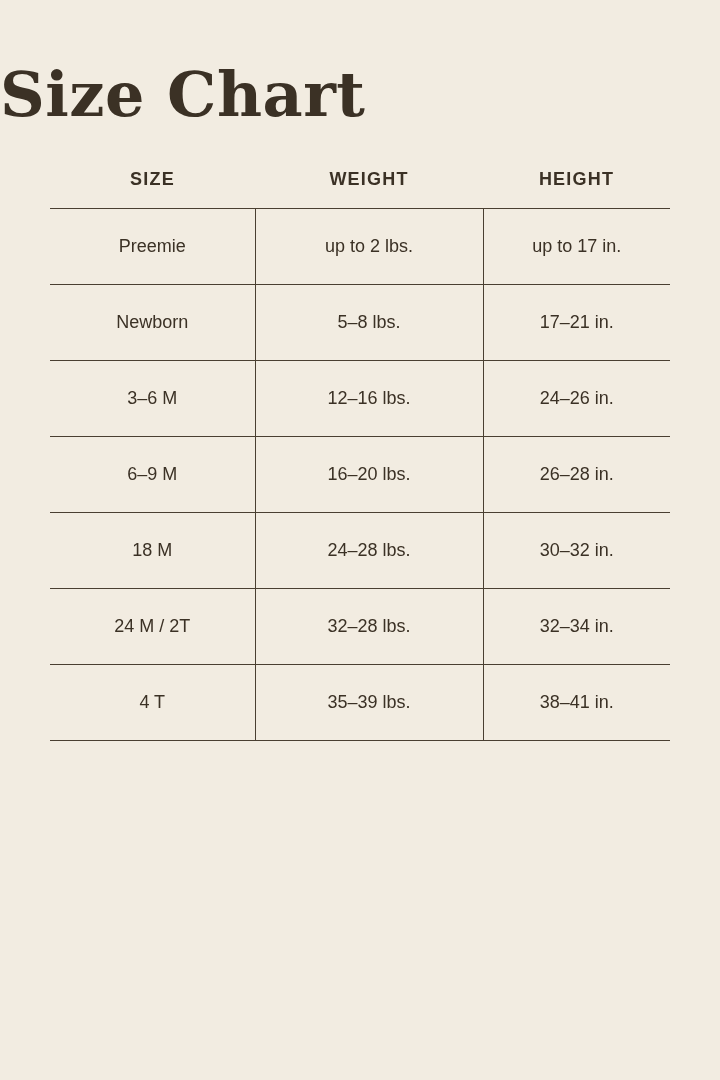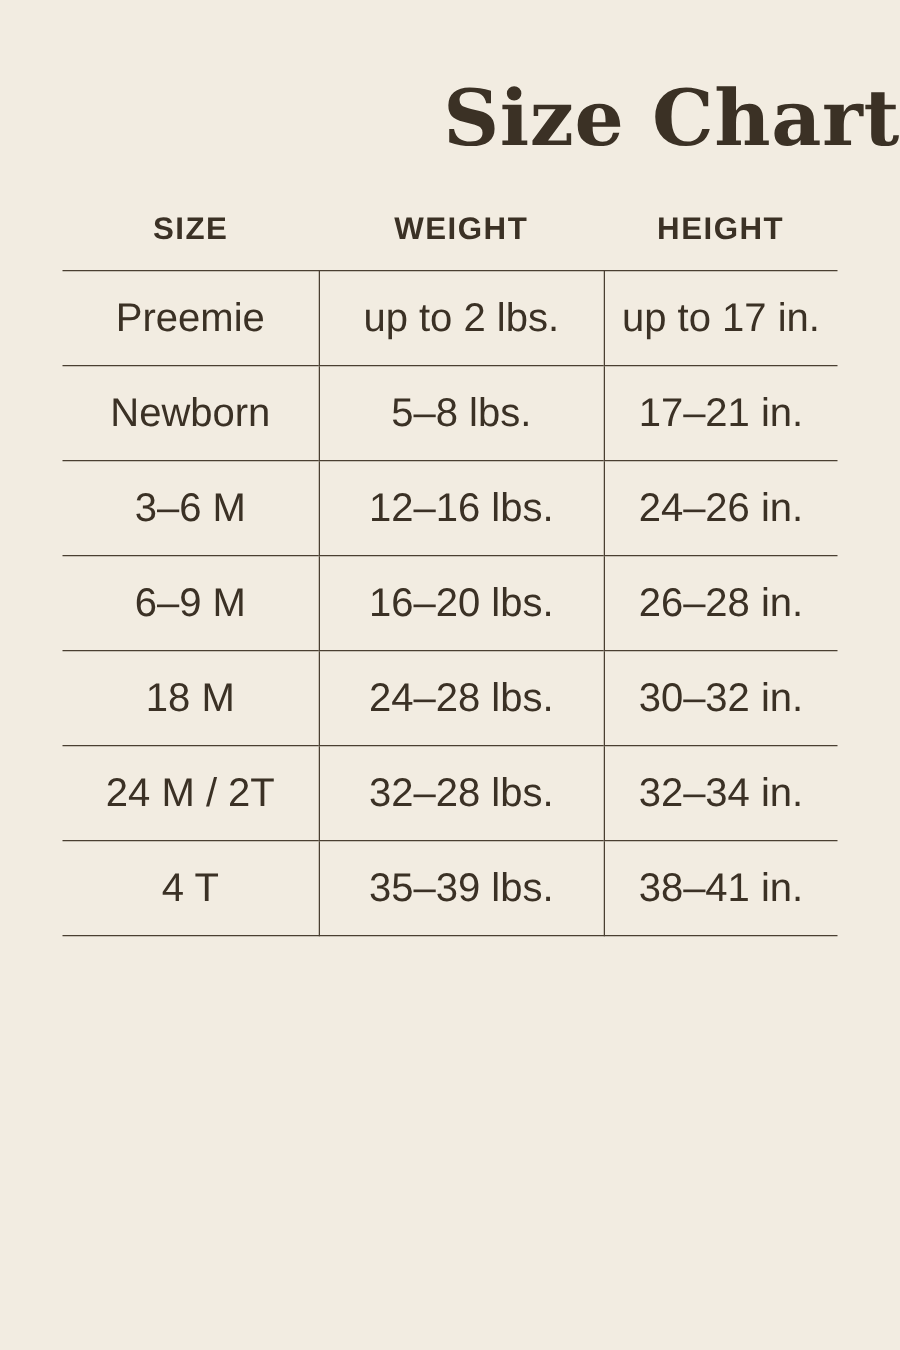--- a/index.html
+++ b/index.html
@@ -19,50 +19,50 @@
     height: 1080px;
     box-sizing: border-box;
     position: relative;
     background: #f2ece1;
   }
   .title {
     font-family: "DejaVu Serif", serif;
     font-weight: bold;
     font-size: 62px;
     letter-spacing: 0.5px;
-    text-align: right;
+    text-align: left;
     color: #3b3125;
     margin: 0;
     padding-top: 62px;
     line-height: 1.05;
   }
   .chart {
     width: 620px;
     margin: 0 auto;
     margin-top: 42px;
     border-collapse: collapse;
     table-layout: fixed;
   }
   .chart col.c-size { width: 205px; }
   .chart col.c-weight { width: 228px; }
   .chart col.c-height { width: 187px; }
 
   .chart th {
     font-family: "Liberation Sans", sans-serif;
     font-weight: bold;
-    font-size: 25px;
+    font-size: 18px;
     letter-spacing: 1.2px;
     color: #3b3125;
     text-align: center;
     padding: 0 0 18px 0;
     border: none;
   }
   .chart td {
     font-family: "Liberation Sans", sans-serif;
-    font-size: 32px;
+    font-size: 18px;
     color: #3b3125;
     text-align: center;
     height: 75px;
     border-top: 1.6px solid #4a3f31;
     border-right: 1.6px solid #4a3f31;
     padding: 0;
     vertical-align: middle;
     font-weight: 400;
   }
   .chart td:last-child {

